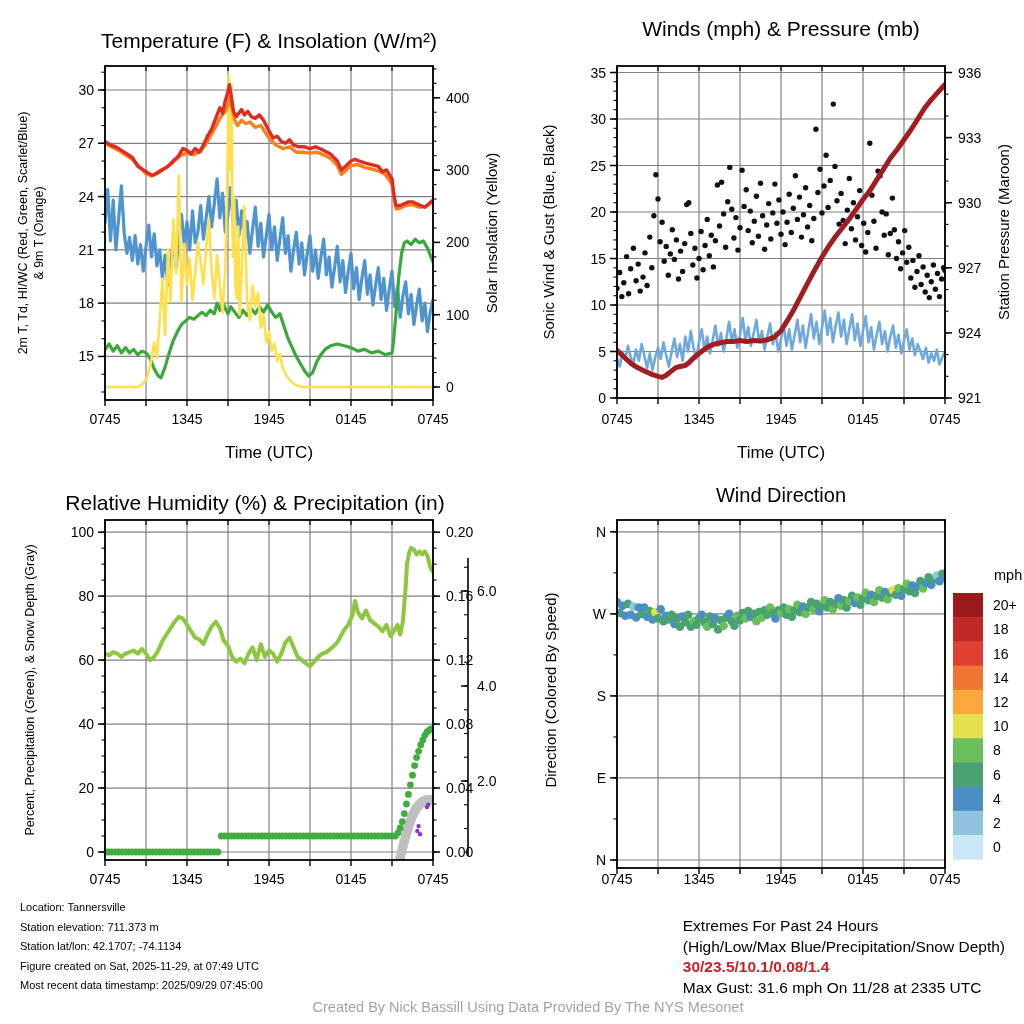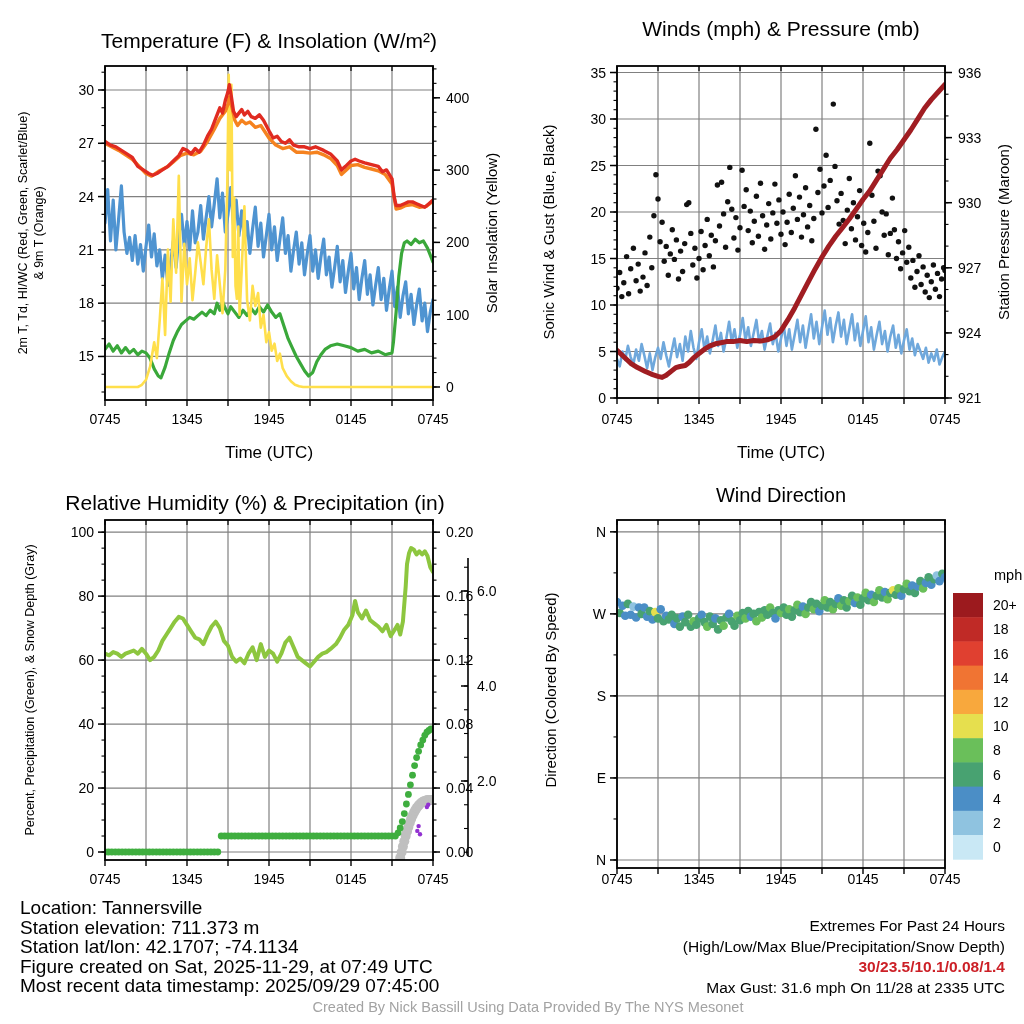--- a/index.html
+++ b/index.html
@@ -4,22 +4,22 @@
 <style>
   html,body{margin:0;padding:0;background:#fff;}
   #canvas{position:relative;width:1024px;height:1024px;background:#fff;
           font-family:"Liberation Sans", sans-serif;overflow:hidden;}
   svg{position:absolute;}
   svg text{font-family:"Liberation Sans", sans-serif;fill:#000;}
   .chart-title{font-size:21px;}
   .axis-label{font-size:15px;}
   .axis-label-sm{font-size:12.5px;}
   .tick-label{font-size:14px;}
-  .footer-left{position:absolute;left:20px;top:898px;font-size:19px;line-height:19.5px;color:#000;}
-  .footer-right{position:absolute;right:19px;top:916px;font-size:15.5px;line-height:20.5px;text-align:right;color:#000;}
+  .footer-left{position:absolute;left:20px;top:898px;font-size:11px;line-height:19.5px;color:#000;}
+  .footer-right{position:absolute;right:19px;top:916px;font-size:15.5px;line-height:20.5px;color:#000;}
   .extreme-values{font-weight:bold;}
   .credit{position:absolute;left:16px;width:1024px;top:999px;text-align:center;font-size:14.5px;color:#a3a3a3;}
 </style>
 </head>
 <body>
 
 <div id="canvas">
   <svg id="svg-temp" style="left:0;top:0" width="512" height="470" viewBox="0 0 512 470">
     <text class="chart-title" x="269" y="48" text-anchor="middle">Temperature (F) &amp; Insolation (W/m²)</text>
     <text class="axis-label" x="269" y="458" text-anchor="middle" style="font-size:17px">Time (UTC)</text>

